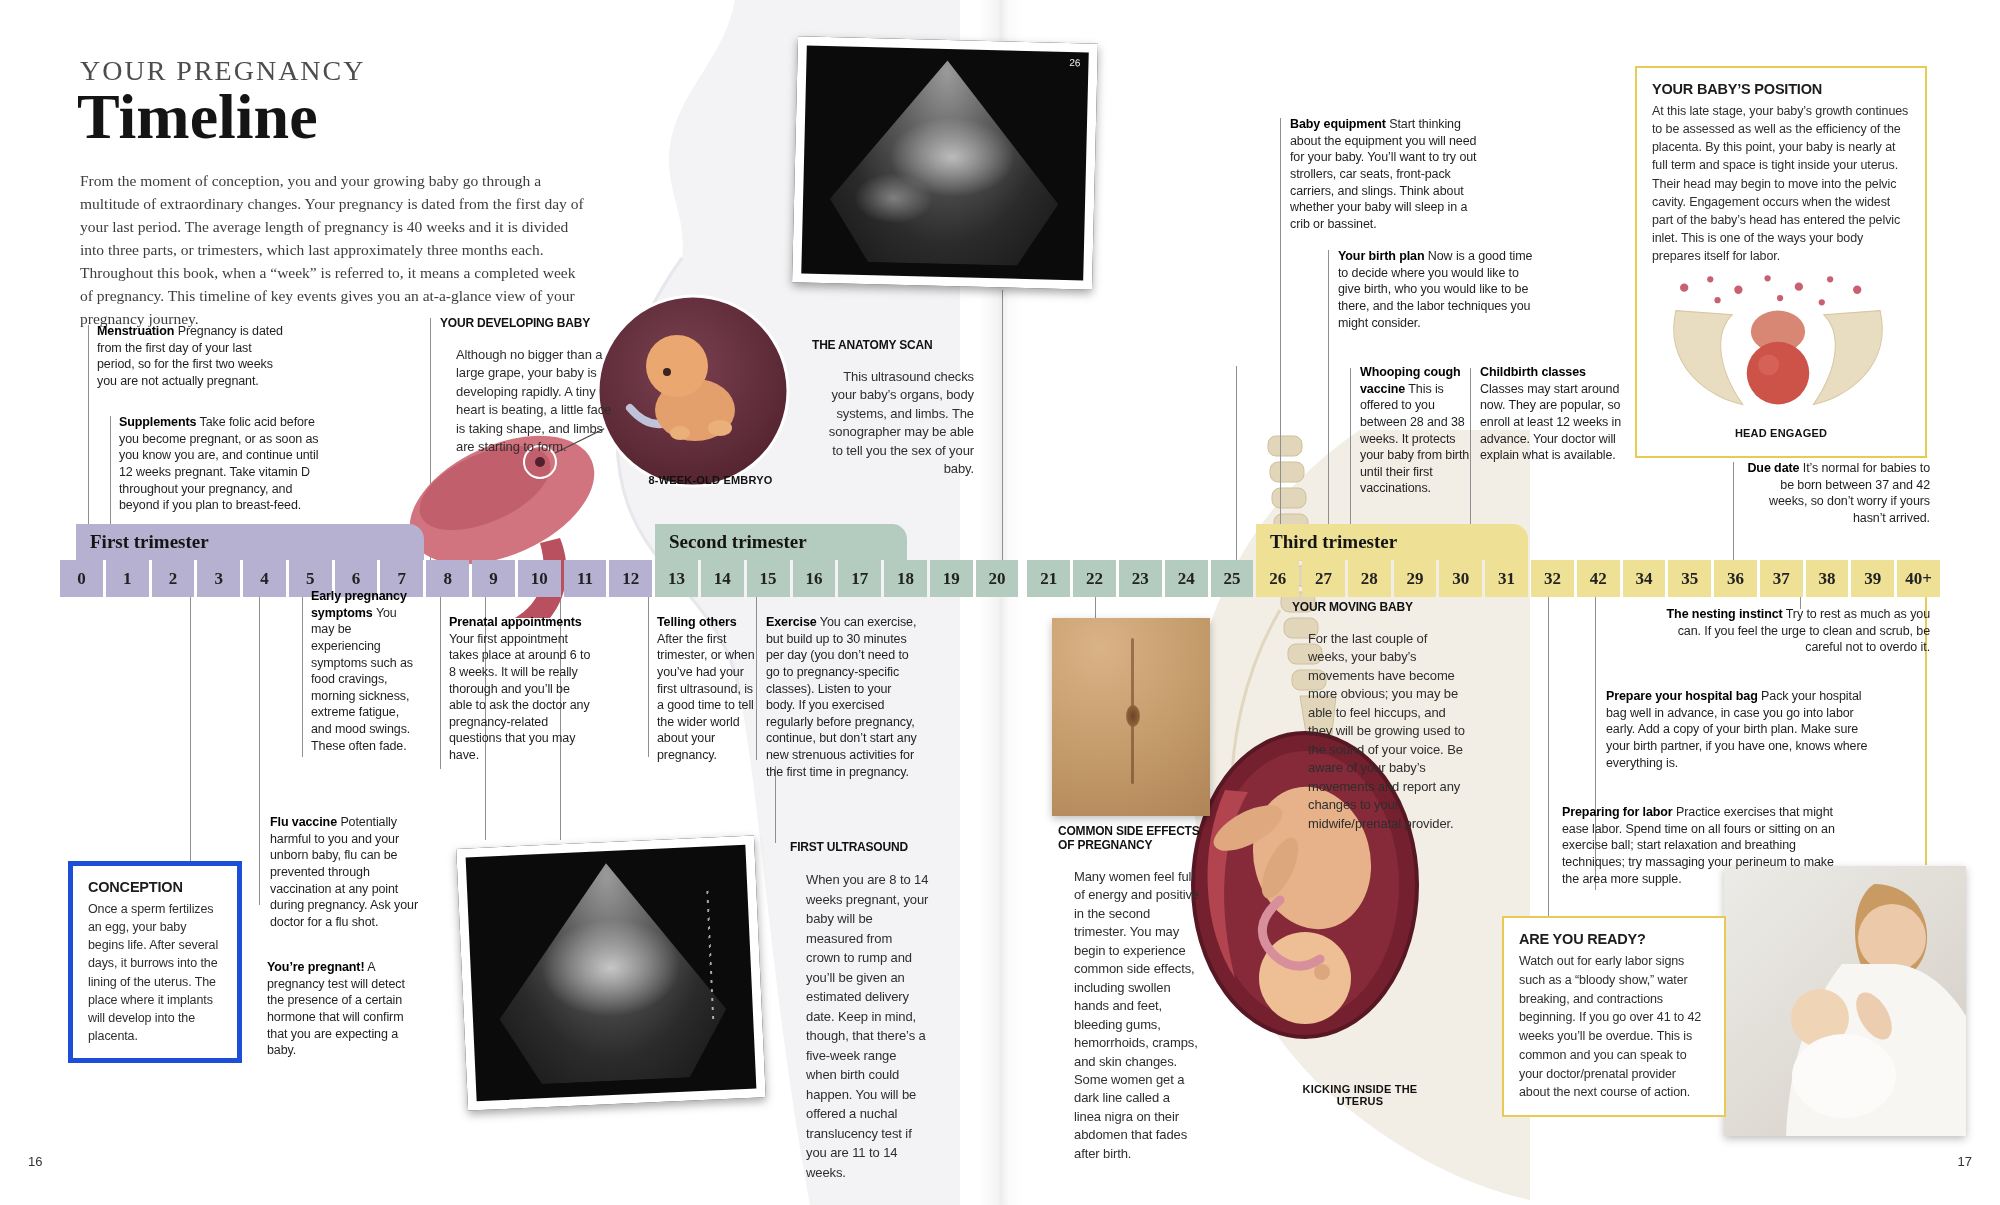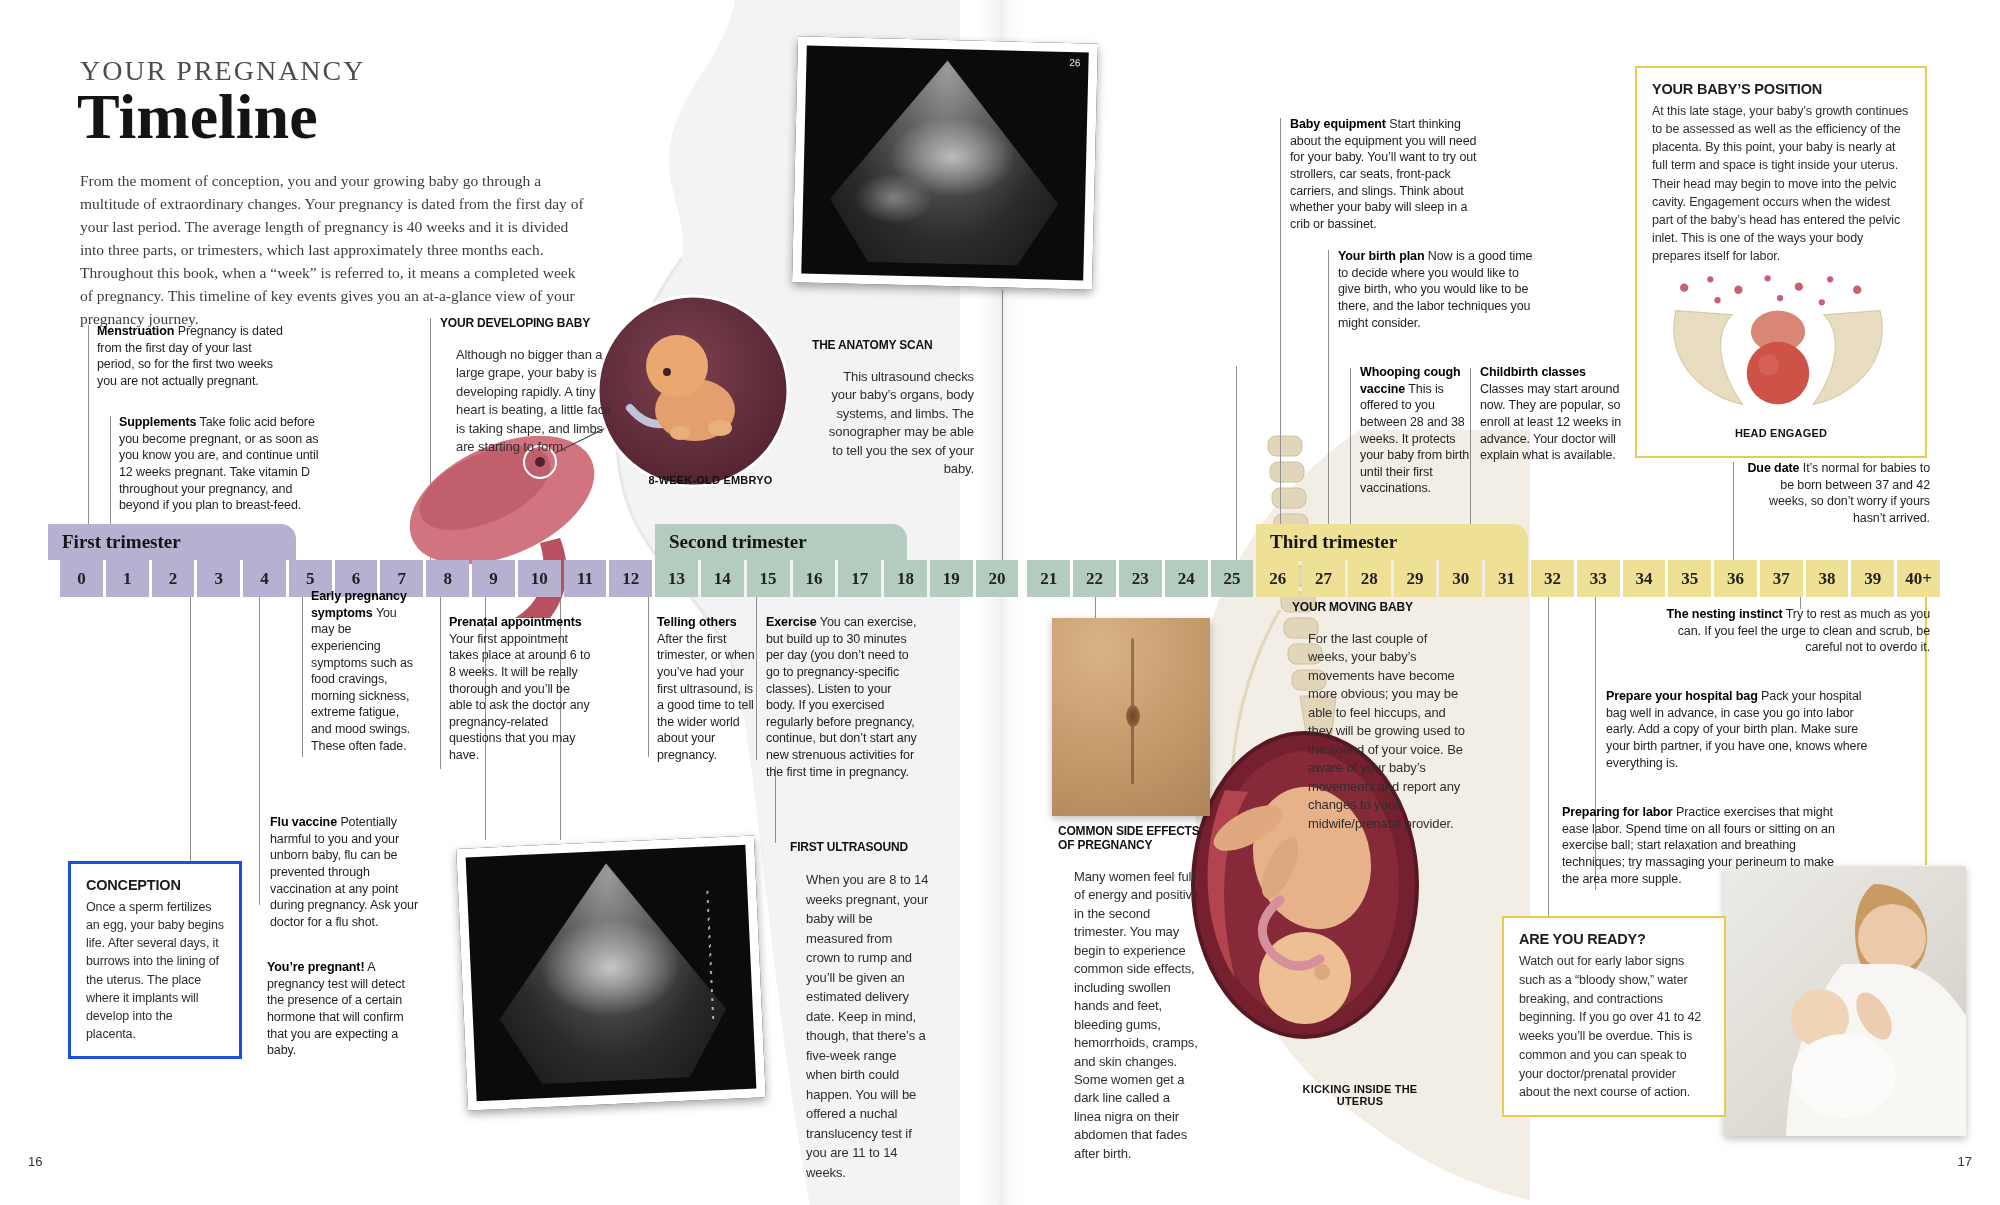--- a/index.html
+++ b/index.html
@@ -26,21 +26,21 @@
   .ann.ra{text-align:right;}
   
   .feature{position:absolute;z-index:4;}
   .feature h3{margin:0 0 4px 0;font-size:12px;font-weight:700;letter-spacing:-.2px;color:#111;}
   .feature p{margin:16px;font-size:13px;line-height:1.42;letter-spacing:-.1px;color:#2e2e2e;}
   .feature.anatomy p{text-align:right;}
   
   .box{position:absolute;background:#fff;z-index:5;padding:13px 15px;box-sizing:border-box;}
   .box h3{margin:0 0 5px 0;font-size:14.5px;font-weight:700;letter-spacing:-.2px;}
   .box p{margin:0;font-size:12.5px;line-height:1.45;letter-spacing:-.1px;color:#2e2e2e;}
-  .box.gray{border:3px solid #1d4ed8;}
+  .box.gray{border:5px solid #1d4ed8;}
   .box.yellow{border:2px solid var(--c-box,#e7cb55);}
   
   .tri-tab{position:absolute;top:524px;height:36px;z-index:3;border-radius:0 15px 0 0;}
   .tri-tab span{display:block;padding-left:14px;font-family:"Liberation Serif",serif;font-weight:700;
                 font-size:19px;line-height:35px;color:#151515;}
   .tab-first{background:var(--c-first,#b6b0d1);}
   .tab-second{background:var(--c-second,#b4cbbf);}
   .tab-third{background:var(--c-third,#eee094);}
   .week-row{position:absolute;left:60px;top:560px;width:1880px;height:37px;display:flex;gap:3px;z-index:3;}
   .week-cell{flex:1 1 0;text-align:center;font-family:"Liberation Serif",serif;font-weight:700;
@@ -249,21 +249,21 @@
       </g>
       <ellipse cx="120" cy="58" rx="26" ry="20" fill="#d47a66" opacity="0.9"></ellipse>
       <path d="M22,38 C10,92 55,122 86,128 C60,90 60,58 76,42 Z" fill="#e9ddc1" stroke="#d8c7a2"></path>
       <path d="M218,38 C230,92 185,122 154,128 C180,90 180,58 164,42 Z" fill="#e9ddc1" stroke="#d8c7a2"></path>
       <circle cx="120" cy="98" r="30" fill="#cd5348"></circle>
       <circle cx="111" cy="90" r="10" fill="#da6a5e" opacity="0.7"></circle>
     </svg>
     <div class="cap" style="position:static;margin-top:4px">HEAD ENGAGED</div>
   </div>
 
-  <div class="tri-tab tab-first" style="left:48px;width:248px">
+  <div class="tri-tab tab-first" style="left:76px;width:348px">
     <span>First trimester</span>
   </div>
   <div class="tri-tab tab-second" style="left:655px;width:252px">
     <span>Second trimester</span>
   </div>
   <div class="tri-tab tab-third" style="left:1256px;width:272px">
     <span>Third trimester</span>
   </div>
   <div class="week-row">
       <div class="week-cell seg-first">0</div>
@@ -292,21 +292,21 @@
       <div class="week-cell seg-second">23</div>
       <div class="week-cell seg-second">24</div>
       <div class="week-cell seg-second">25</div>
       <div class="week-cell seg-third">26</div>
       <div class="week-cell seg-third">27</div>
       <div class="week-cell seg-third">28</div>
       <div class="week-cell seg-third">29</div>
       <div class="week-cell seg-third">30</div>
       <div class="week-cell seg-third">31</div>
       <div class="week-cell seg-third">32</div>
-      <div class="week-cell seg-third">33</div>
+      <div class="week-cell seg-third">42</div>
       <div class="week-cell seg-third">34</div>
       <div class="week-cell seg-third">35</div>
       <div class="week-cell seg-third">36</div>
       <div class="week-cell seg-third">37</div>
       <div class="week-cell seg-third">38</div>
       <div class="week-cell seg-third">39</div>
       <div class="week-cell seg-third">40+</div>
     </div>
 
   <div class="ann" style="left:311px;top:588px;width:110px">

